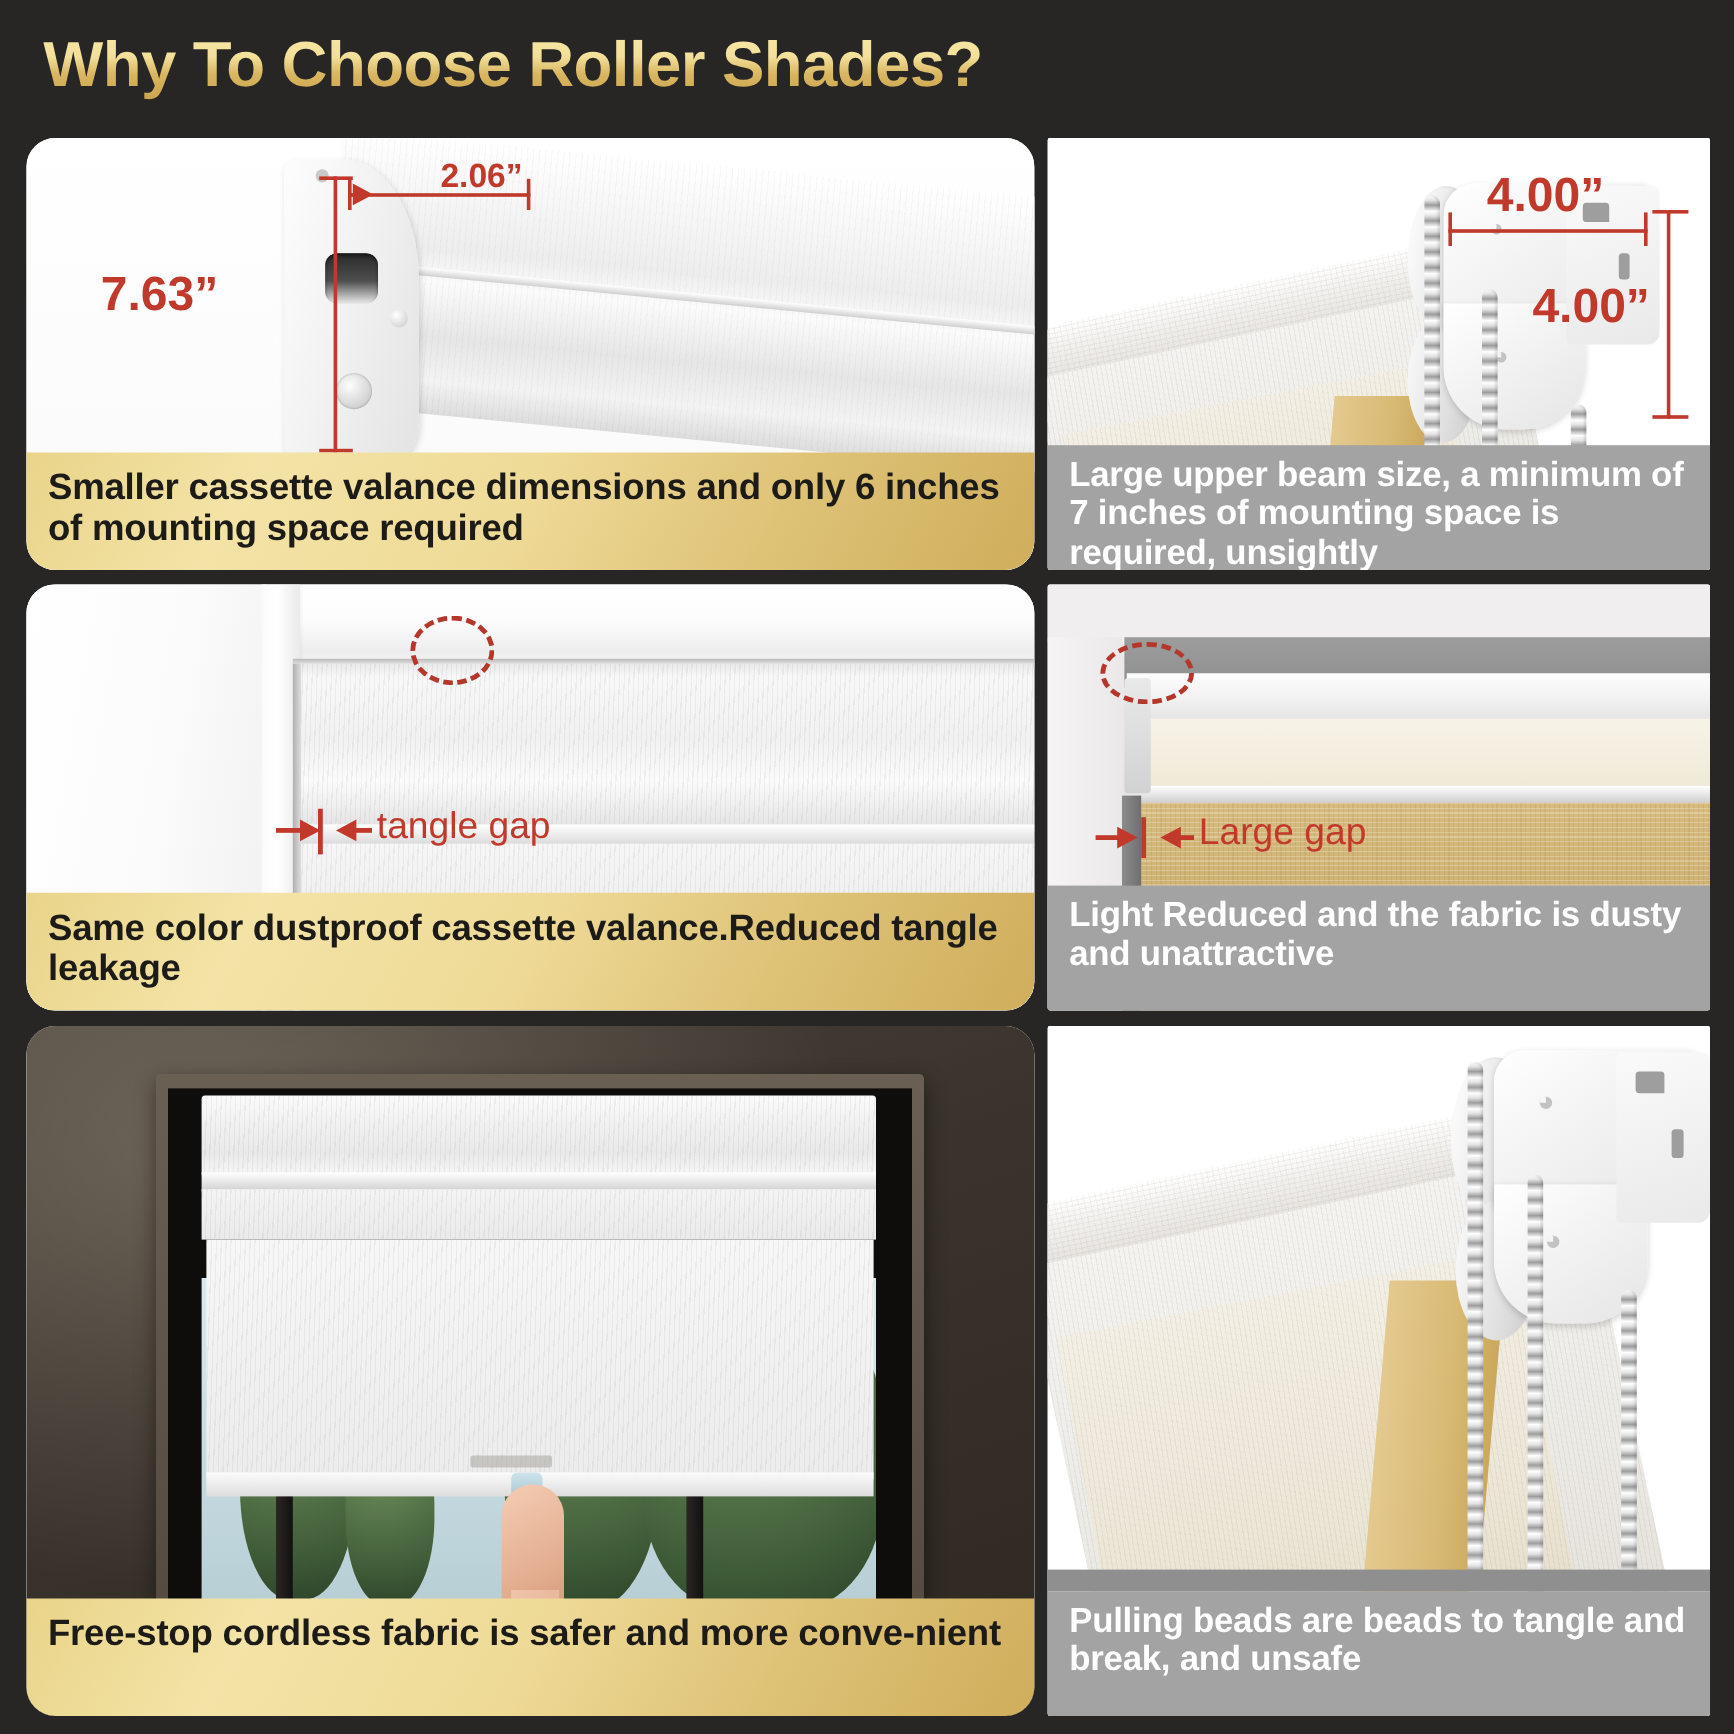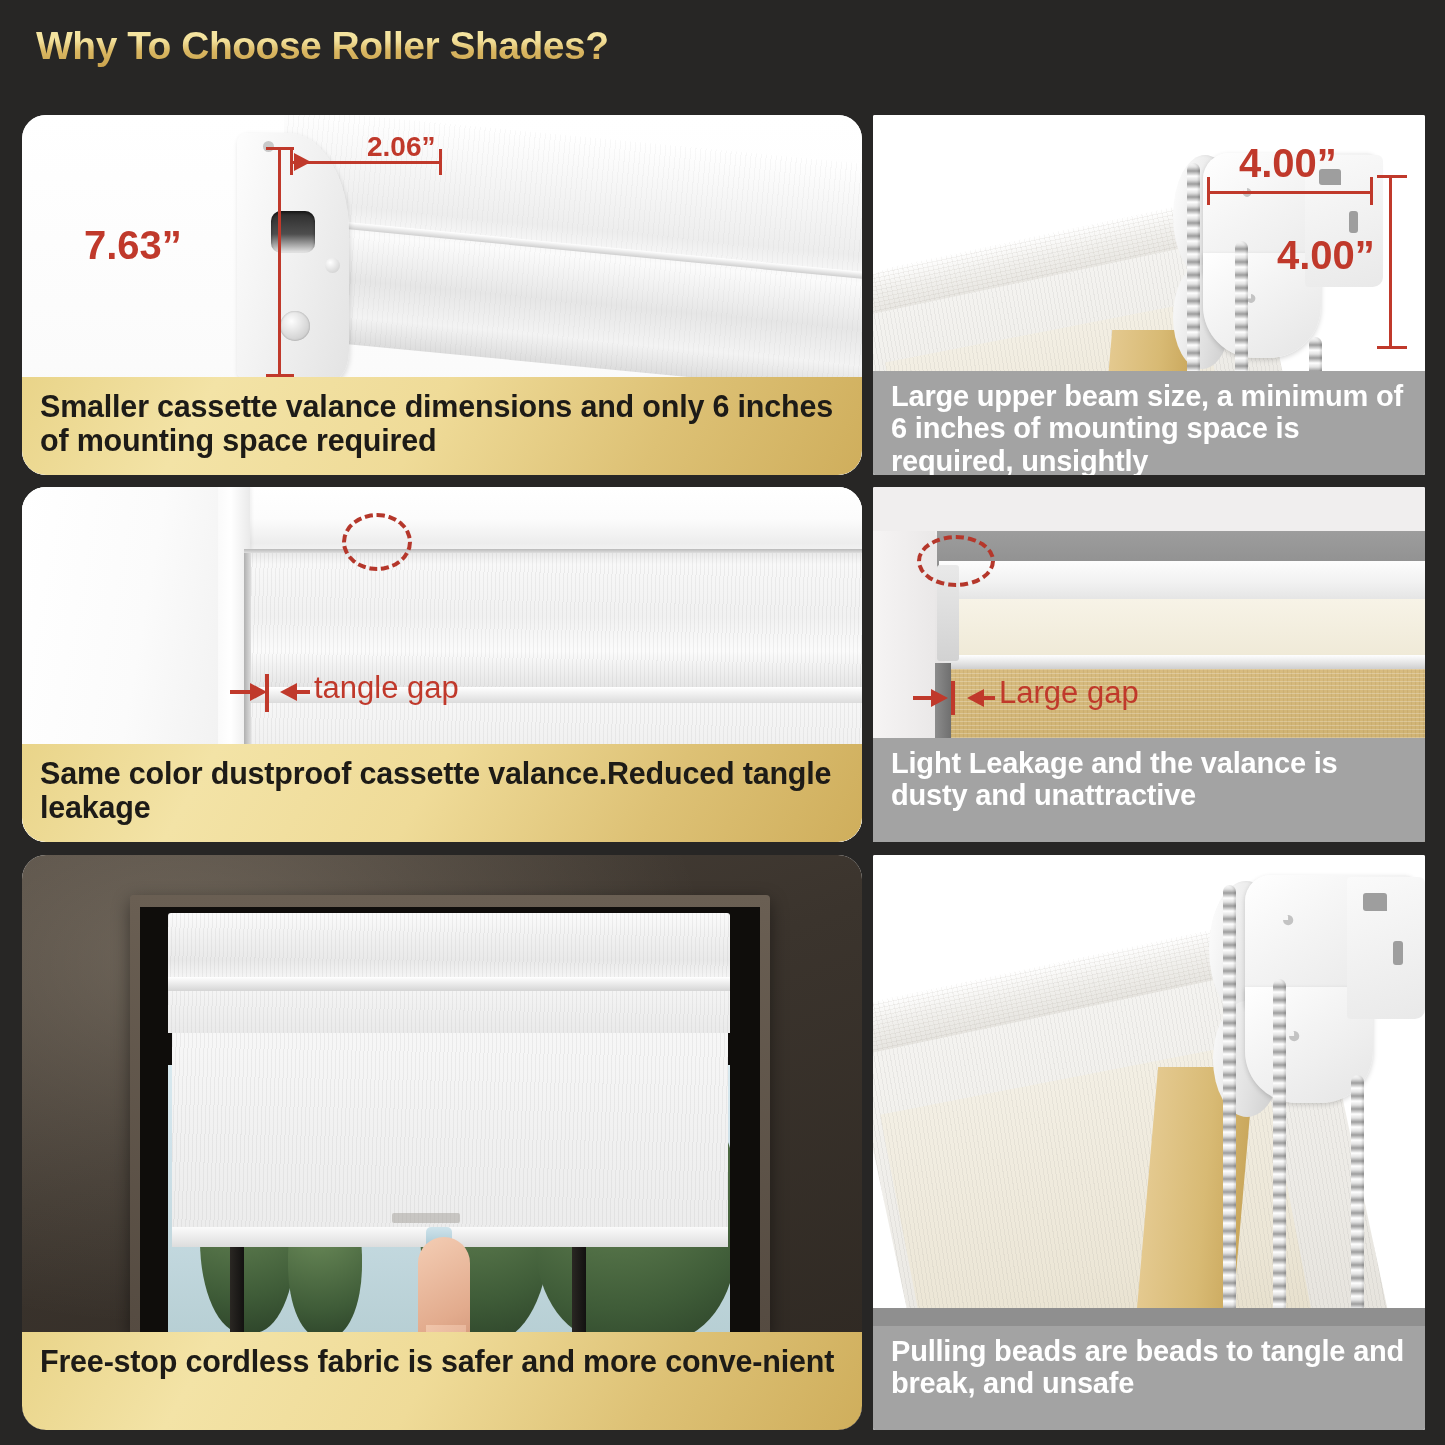--- a/index.html
+++ b/index.html
@@ -8,21 +8,21 @@
     background:#272625;
     font-family:"Liberation Sans", sans-serif;
     position:relative;
     overflow:hidden;
   }
 
   
   .page-title {
     position:absolute;
     left:36px; top:24px;
-    font-size:39px;
+    font-size:53px;
     font-weight:bold;
     letter-spacing:-0.5px;
     background:linear-gradient(180deg,#f6e9a8 0%,#f3e09a 38%,#d9b661 62%,#c9a24c 100%);
     -webkit-background-clip:text;
     background-clip:text;
     color:transparent;
     -webkit-text-fill-color:transparent;
     text-shadow:none;
     white-space:nowrap;
     text-align:center;
@@ -440,21 +440,21 @@
       <div class="dim-line dim-h" style="left:334px; top:76px; width:166px;"></div>
       <div class="tick-v" style="left:334px; top:62px; height:28px;"></div>
       <div class="tick-v" style="left:497px; top:62px; height:28px;"></div>
       <div class="dim-label" style="left:366px; top:26px; font-size:40px;">4.00”</div>
 
       <div class="dim-line dim-v" style="left:516px; top:60px; height:174px;"></div>
       <div class="tick-h" style="left:504px; top:60px; width:30px;"></div>
       <div class="tick-h" style="left:504px; top:231px; width:30px;"></div>
       <div class="dim-label" style="left:404px; top:118px; font-size:40px;">4.00”</div>
     </div>
-    <div class="caption gray">Large upper beam size, a minimum of 6 inches of mounting space is required, unsightly</div>
+    <div class="caption gray">Large upper beam size, a minimum of 7 inches of mounting space is required, unsightly</div>
   </div>
 
   <div class="panel left row2">
     <div class="photo">
       <div class="p3-bg"></div>
       <div class="wf-outer"></div>
       <div class="wf-head"></div>
       <div class="wf-jamb"></div>
       <div class="sh-railshadow"></div>
       <div class="sh-cassette">
@@ -496,21 +496,21 @@
 
       <div class="dash-circle" style="left:44px; top:48px; width:78px; height:52px;"></div>
 
       <div class="gap-bar" style="left:78px; top:194px; height:34px;"></div>
       <div class="arrow-tail" style="left:40px; top:209px; width:20px;"></div>
       <div class="arrow-r" style="left:58px; top:202px;"></div>
       <div class="arrow-l" style="left:94px; top:202px;"></div>
       <div class="arrow-tail" style="left:110px; top:209px; width:12px;"></div>
       <div class="gap-label" style="left:126px; top:188px;">Large gap</div>
     </div>
-    <div class="caption gray">Light Leakage and the valance is dusty and unattractive</div>
+    <div class="caption gray">Light Reduced and the fabric is dusty and unattractive</div>
   </div>
 
   <div class="panel left row3">
     <div class="photo">
       <div class="p5-bg"></div>
       <div class="p5-wallglow"></div>
       <div class="p5-frame"></div>
       <div class="p5-inner"></div>
 
       <div class="p5-view">

